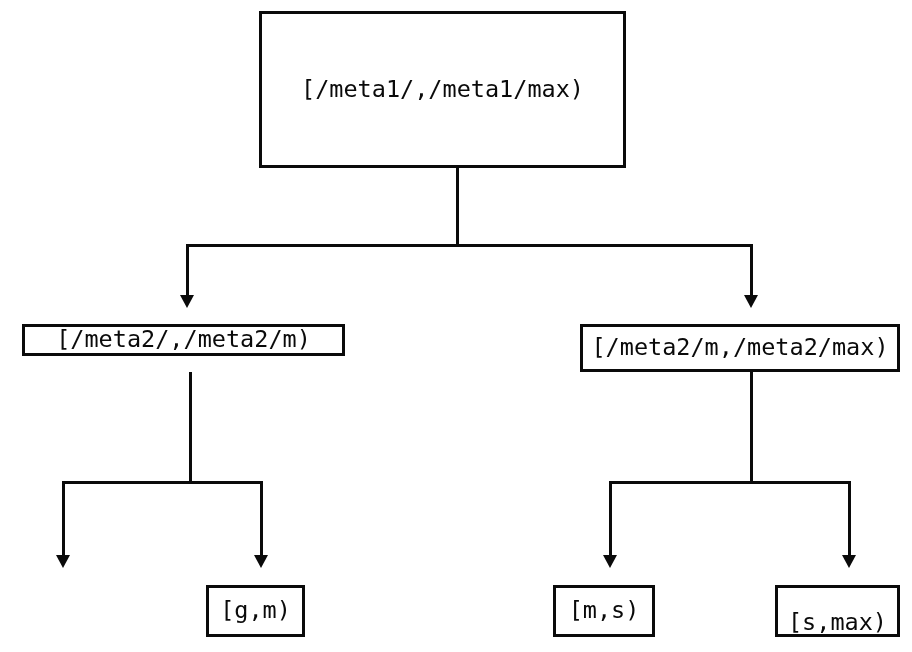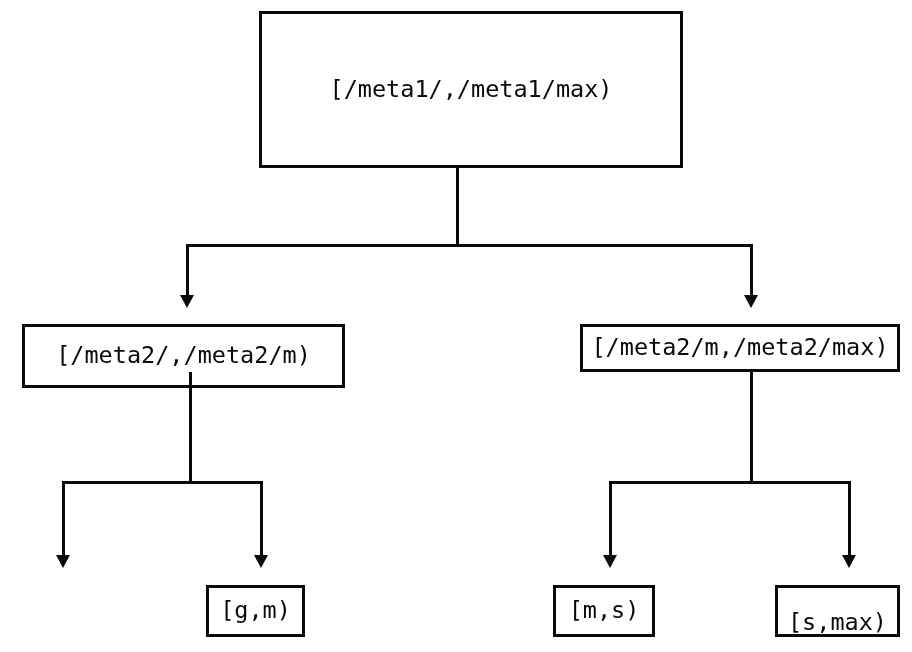--- a/index.html
+++ b/index.html
@@ -54,32 +54,32 @@
     border-left: 7px solid transparent;
     border-right: 7px solid transparent;
     border-top: 13px solid #0a0a0a;
   }
 </style>
 </head>
 <body>
 
 <div id="diagram-canvas">
 
-  <div class="node-box" style="left:259px; top:11px; width:424px; height:157px;">
+  <div class="node-box" style="left:259px; top:11px; width:367px; height:157px;">
     <span class="node-label">[/meta1/,/meta1/max)</span>
   </div>
 
   <div class="edge-v" style="left:456px; top:168px; height:79px;"></div>
   <div class="edge-h" style="left:186px; top:244px; width:567px;"></div>
   <div class="edge-v" style="left:186px; top:244px; height:52px;"></div>
   <div class="arrow-head" style="left:180px; top:295px;"></div>
   <div class="edge-v" style="left:750px; top:244px; height:52px;"></div>
   <div class="arrow-head" style="left:744px; top:295px;"></div>
 
-  <div class="node-box" style="left:22px; top:324px; width:323px; height:64px;">
+  <div class="node-box" style="left:22px; top:324px; width:323px; height:32px;">
     <span class="node-label">[/meta2/,/meta2/m)</span>
   </div>
 
   <div class="node-box" style="left:580px; top:324px; width:320px; height:48px;">
     <span class="node-label">[/meta2/m,/meta2/max)</span>
   </div>
 
   <div class="edge-v" style="left:189px; top:372px; height:112px;"></div>
   <div class="edge-h" style="left:62px; top:481px; width:201px;"></div>
   <div class="edge-v" style="left:62px; top:481px; height:75px;"></div>

